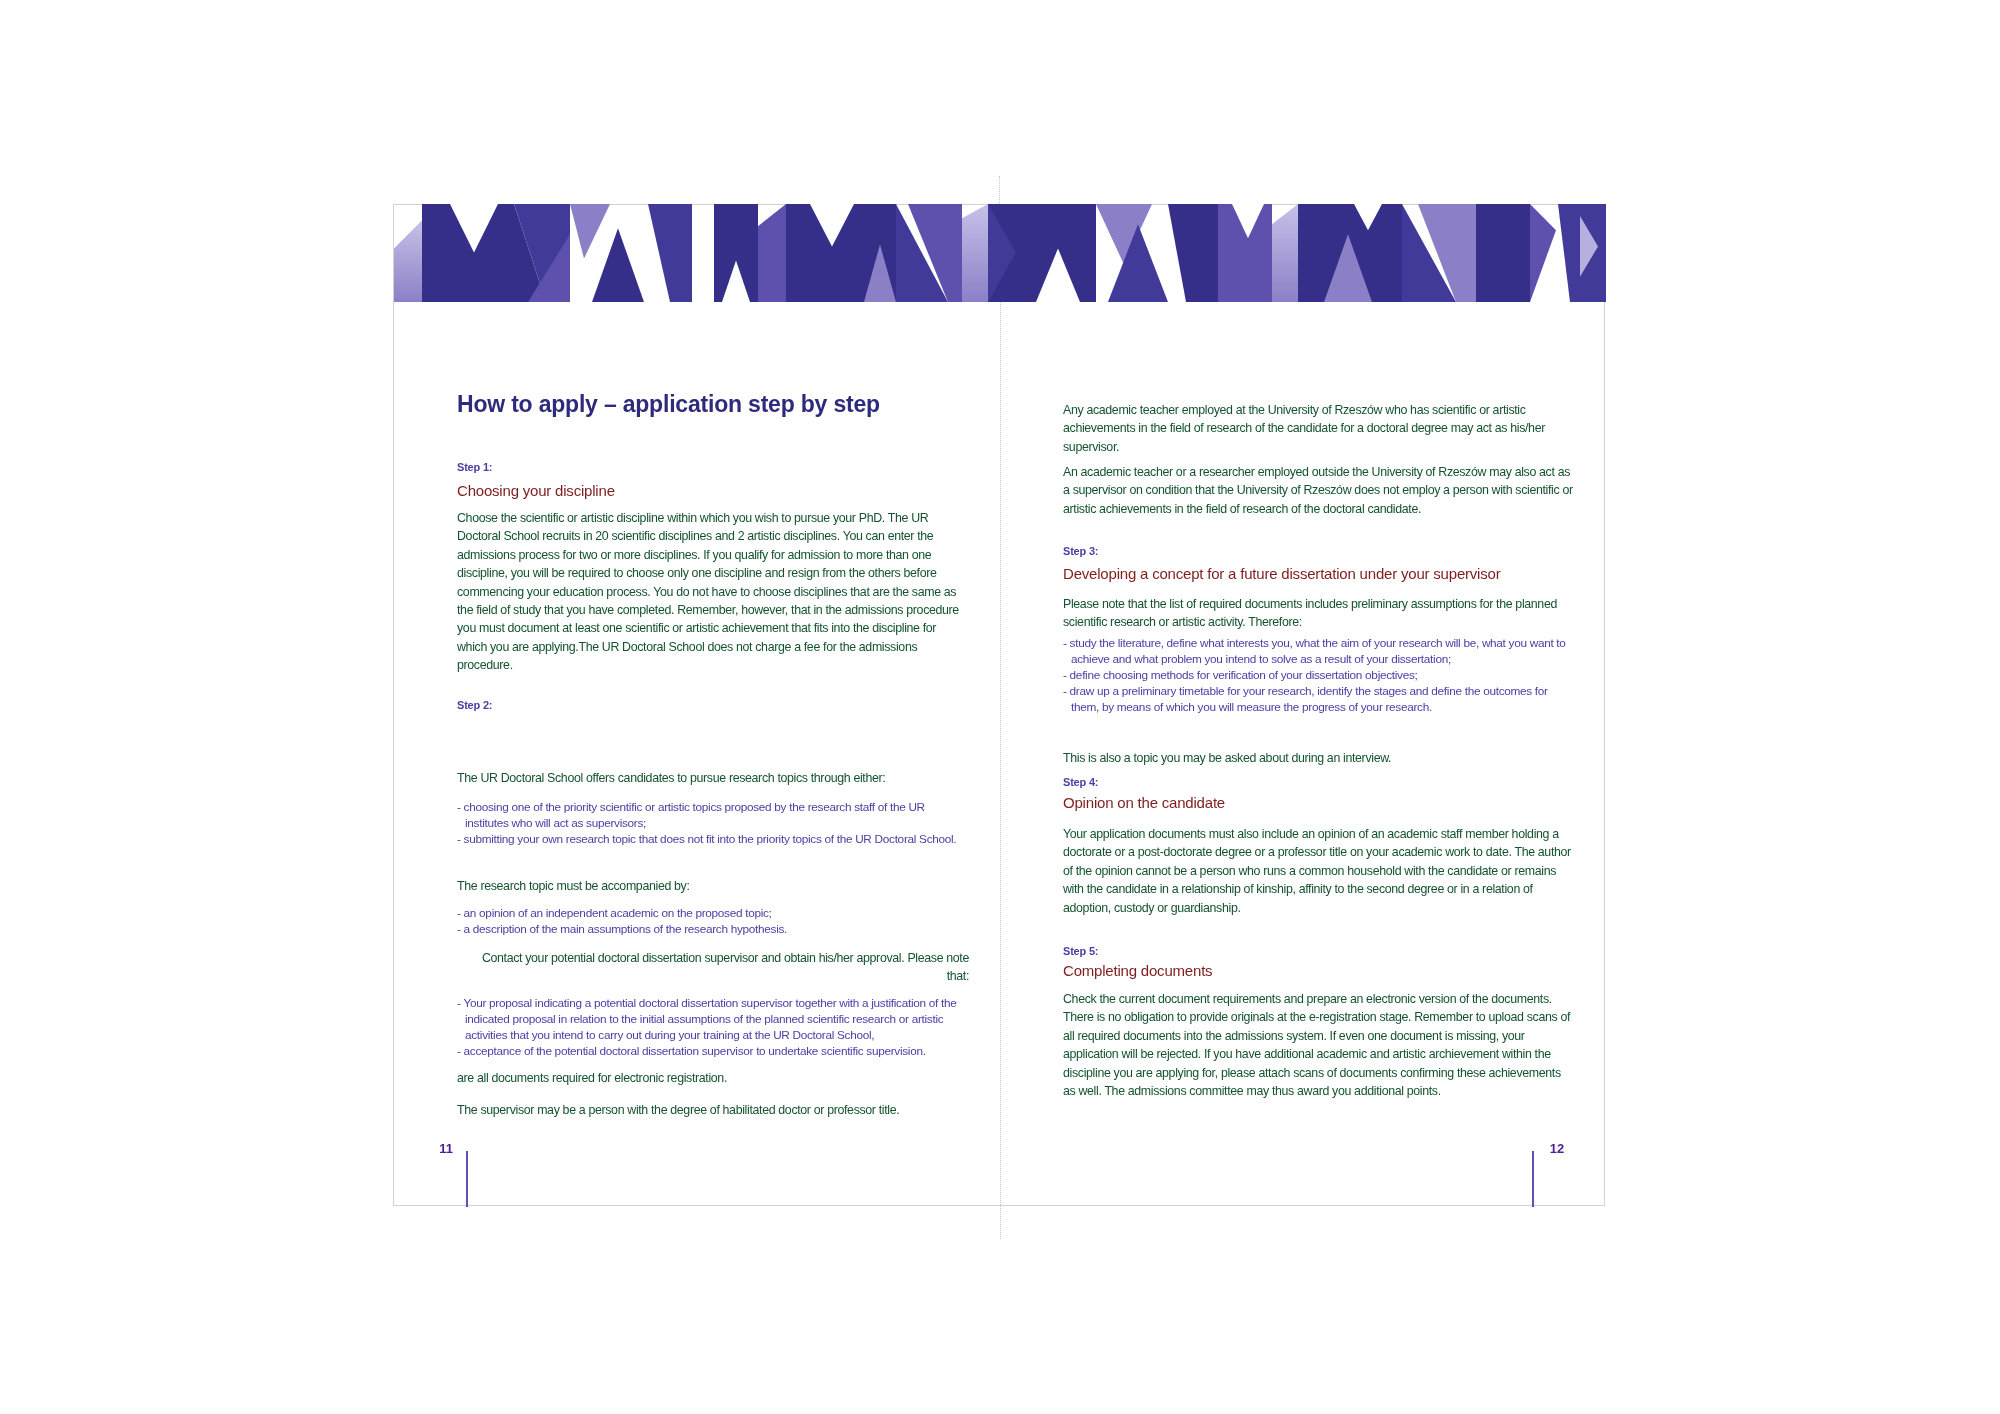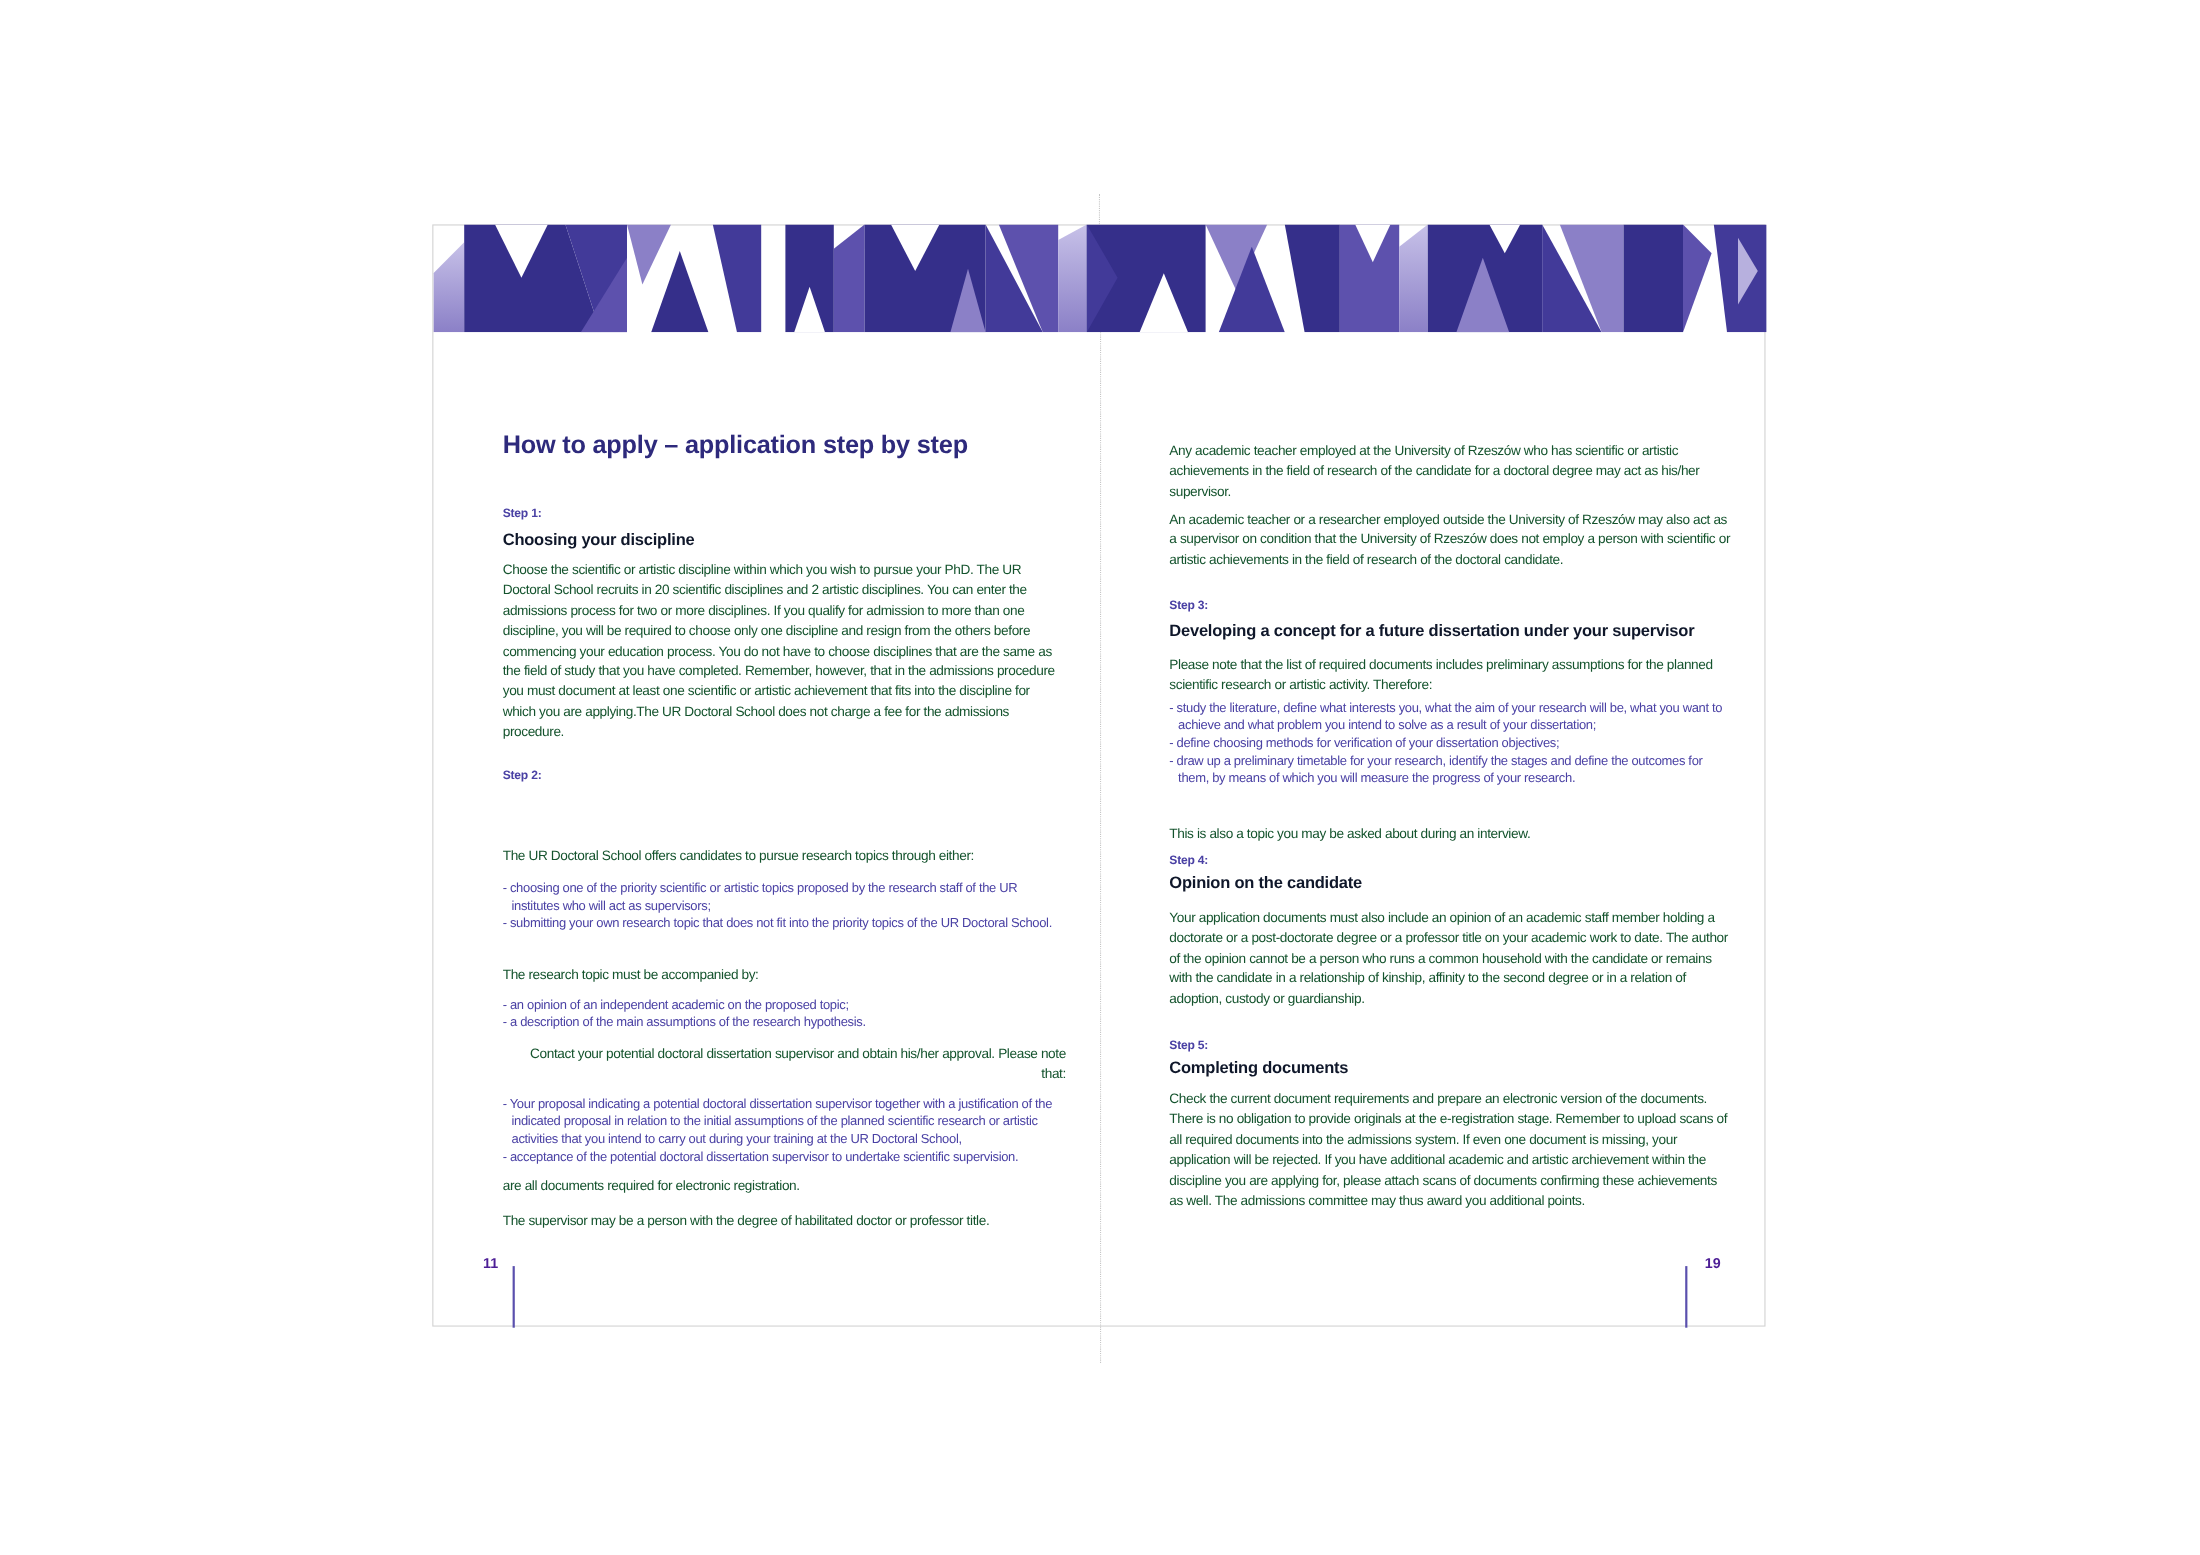--- a/index.html
+++ b/index.html
@@ -8,21 +8,21 @@
   .spread{position:absolute;left:393px;top:204px;width:1212px;height:1002px;
           background:#ffffff;border:1px solid #d2d2d2;box-sizing:border-box;}
   .banner{position:absolute;left:0;top:-1px;width:1212px;height:98px;display:block;}
   .fold{position:absolute;width:0;border-left:1px dotted #c6c6c6;}
   .fold-top{left:999px;top:176px;height:28px;}
   .fold-main{left:606px;top:97px;height:937px;}
   .col{position:absolute;}
   .blk{position:absolute;margin:0;}
   .title{font-size:23px;font-weight:bold;color:#2e2a7c;letter-spacing:-0.2px;}
   .steplabel{font-size:11px;font-weight:bold;color:#4a41a4;letter-spacing:-0.2px;}
-  .stephead{font-size:15px;font-weight:bold;color:#0f172a;line-height:20px;letter-spacing:-0.2px;}
+  .stephead{font-size:15px;font-weight:normal;color:#7f1d1d;line-height:20px;letter-spacing:-0.2px;}
   .body-text{font-size:12.4px;line-height:18.4px;color:#14532d;letter-spacing:-0.35px;}
   .bullets{font-size:11.8px;line-height:16px;color:#4a41a4;letter-spacing:-0.3px;}
   .bullets .b{padding-left:8px;text-indent:-8px;}
   .pnum{position:absolute;font-size:13px;font-weight:bold;color:#4c1d95;width:30px;text-align:center;}
   .vline{position:absolute;width:2px;background:#5a50ad;}
 </style>
 </head>
 <body>
 
 <div class="canvas">
@@ -132,16 +132,16 @@
 
       <div class="blk steplabel" style="left:0;top:740px;">Step 5:</div>
       <div class="blk stephead" style="left:0;top:756px;">Completing documents</div>
       <div class="blk body-text" style="left:0;top:785px;width:512px;">Check the current document requirements and prepare an electronic version of the documents. There is no obligation to provide originals at the e-registration stage. Remember to upload scans of all required documents into the admissions system. If even one document is missing, your application will be rejected. If you have additional academic and artistic archievement within the discipline you are applying for, please attach scans of documents confirming these achievements as well. The admissions committee may thus award you additional points.</div>
     </div>
 
     <div class="pnum" style="left:37px;top:936px;">11</div>
     <div class="vline" style="left:72px;top:946px;height:56px;"></div>
 
     <div class="vline" style="left:1138px;top:946px;height:56px;"></div>
-    <div class="pnum" style="left:1148px;top:936px;">19</div>
+    <div class="pnum" style="left:1148px;top:936px;">12</div>
 
   </div>
 </div>
 
 </body></html>

